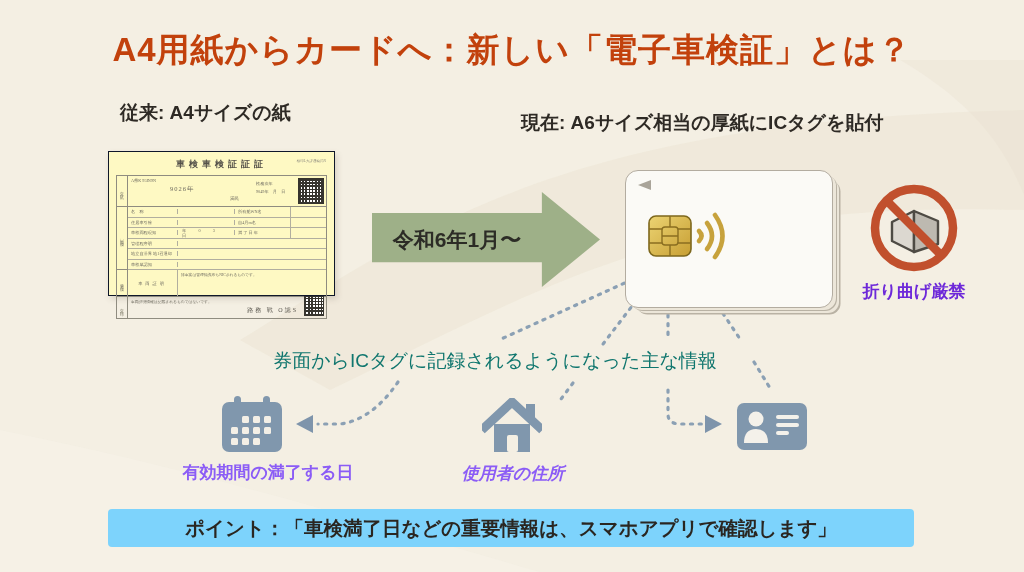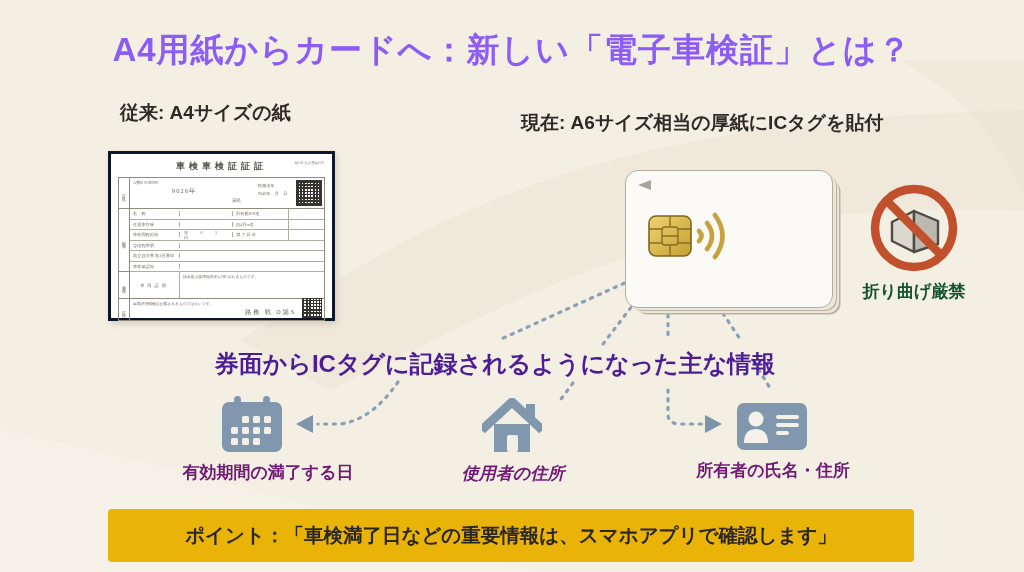--- a/index.html
+++ b/index.html
@@ -7,30 +7,30 @@
   .slide{
     position:relative; width:1024px; height:572px; margin:0 auto;
     background:#f4efe3; overflow:hidden;
     color:#2e2a25;
   }
   .bg-swoosh{ position:absolute; inset:0; z-index:0; }
   .layer{ position:absolute; z-index:2; }
 
   .main-title{
     left:0; top:28px; width:1024px; text-align:center;
-    font-size:33px; font-weight:800; color:#8b5cf6; letter-spacing:1px;
+    font-size:33px; font-weight:800; color:#c2410c; letter-spacing:1px;
   }
   .sub-heading{ font-size:19px; font-weight:700; color:#2e2a25; }
   .sub-before{ left:120px; top:100px; }
   .sub-after{ left:521px; top:110px; }
 
   
   .cert{
-    left:108px; top:151px; width:227px; height:170px;
-    background:#ffffff; border:3px solid #0f172a;
+    left:108px; top:151px; width:227px; height:145px;
+    background:#fef9c3; border:1px solid #0f172a;
     box-shadow:2px 3px 6px rgba(90,80,60,.18);
     padding:6px 7px; font-family:"Liberation Serif","DejaVu Serif",serif;
     color:#6f6c61;
   }
   .cert-title{
     text-align:center; font-size:9px; font-weight:700; letter-spacing:4px;
     color:#55524a; height:17px;
   }
   .cert-corner{ position:absolute; right:8px; top:7px; font-size:3.5px; color:#8d8a7e; }
   .cert-table{ display:flex; height:144px; border:1px solid #8f8c80; }
@@ -89,40 +89,40 @@
     position:absolute; left:12px; top:9px; width:0; height:0;
     border-right:13px solid #a9a499; border-top:5px solid transparent; border-bottom:5px solid transparent;
   }
   .chip{ position:absolute; left:22px; top:44px; }
   .waves{ position:absolute; left:68px; top:38px; }
 
   
   .nofold{ left:866px; top:180px; }
   .nofold-label{
     left:824px; top:280px; width:180px; text-align:center;
-    font-size:17px; font-weight:700; color:#14532d;
+    font-size:17px; font-weight:700; color:#6d28d9;
   }
 
   
   .info-heading{
     left:0; top:348px; width:990px; text-align:center;
-    font-size:24px; font-weight:700; color:#4c1d95;
-  }
-  .item-label{ position:absolute; text-align:center; font-size:17px; font-weight:700; color:#701a75; width:240px; }
+    font-size:19px; font-weight:400; color:#0f766e;
+  }
+  .item-label{ position:absolute; text-align:center; font-size:17px; font-weight:700; color:#8b5cf6; width:240px; }
   .lbl-cal{ left:148px; top:461px; }
   .lbl-house{ left:393px; top:462px;font-style:italic; }
   .lbl-id{ left:653px; top:459px; }
   .icon-cal{ left:222px; top:396px; }
   .icon-house{ left:482px; top:398px; }
   .icon-id{ left:737px; top:403px; }
 
   
   .point-box{
-    left:108px; top:509px; width:806px; height:53px;
-    background:#eab308; border-radius:4px;
+    left:108px; top:509px; width:806px; height:38px;
+    background:#7dd3fc; border-radius:4px;
     display:flex; align-items:center; justify-content:center;
   }
   .point-box span{ font-size:19.5px; font-weight:700; color:#2a2621; }
 
   .connectors{ position:absolute; inset:0; z-index:1; pointer-events:none; }
 </style>
 </head>
 <body>
 
 <div class="slide">
@@ -216,20 +216,23 @@
         </div>
         <div class="cert-bottom">
           <span class="cb-note">車両証明情報は記載されるものではないです。</span>
           <span class="cb-footer">路務 戦 O認S</span>
           <div class="qr qr-foot"></div>
         </div>
       </div>
     </div>
   </div>
 
+  <div class="layer green-arrow">
+    <span>令和6年1月〜</span>
+  </div>
 
   <div class="layer card">
     <div class="card-corner"></div>
     <svg class="chip" width="44" height="42" viewBox="0 0 44 42">
       <defs>
         <linearGradient id="goldg" x1="0" y1="0" x2="1" y2="1">
           <stop offset="0" stop-color="#ecd473"></stop>
             <stop offset="1" stop-color="#c79e33"></stop>
         </linearGradient>
       </defs>
@@ -289,19 +292,18 @@
   <svg class="layer icon-id" width="70" height="47" viewBox="0 0 70 47">
     <rect x="0" y="0" width="70" height="47" rx="7" fill="#8097ad"></rect>
     <circle cx="19" cy="16" r="7.5" fill="#f4f1ea"></circle>
     <path d="M7 40 Q7 26 19 26 Q31 26 31 40 Z" fill="#f4f1ea"></path>
     <g fill="#f4f1ea">
       <rect x="39" y="12" width="23" height="4" rx="2"></rect>
       <rect x="39" y="20" width="23" height="4" rx="2"></rect>
       <rect x="39" y="28" width="13" height="4" rx="2"></rect>
     </g>
   </svg>
-  <div class="item-label lbl-id layer">所有者の氏名・住所</div>
 
   <div class="layer point-box">
     <span>ポイント：「車検満了日などの重要情報は、スマホアプリで確認します」</span>
   </div>
 
 </div>
 
 </body></html>

